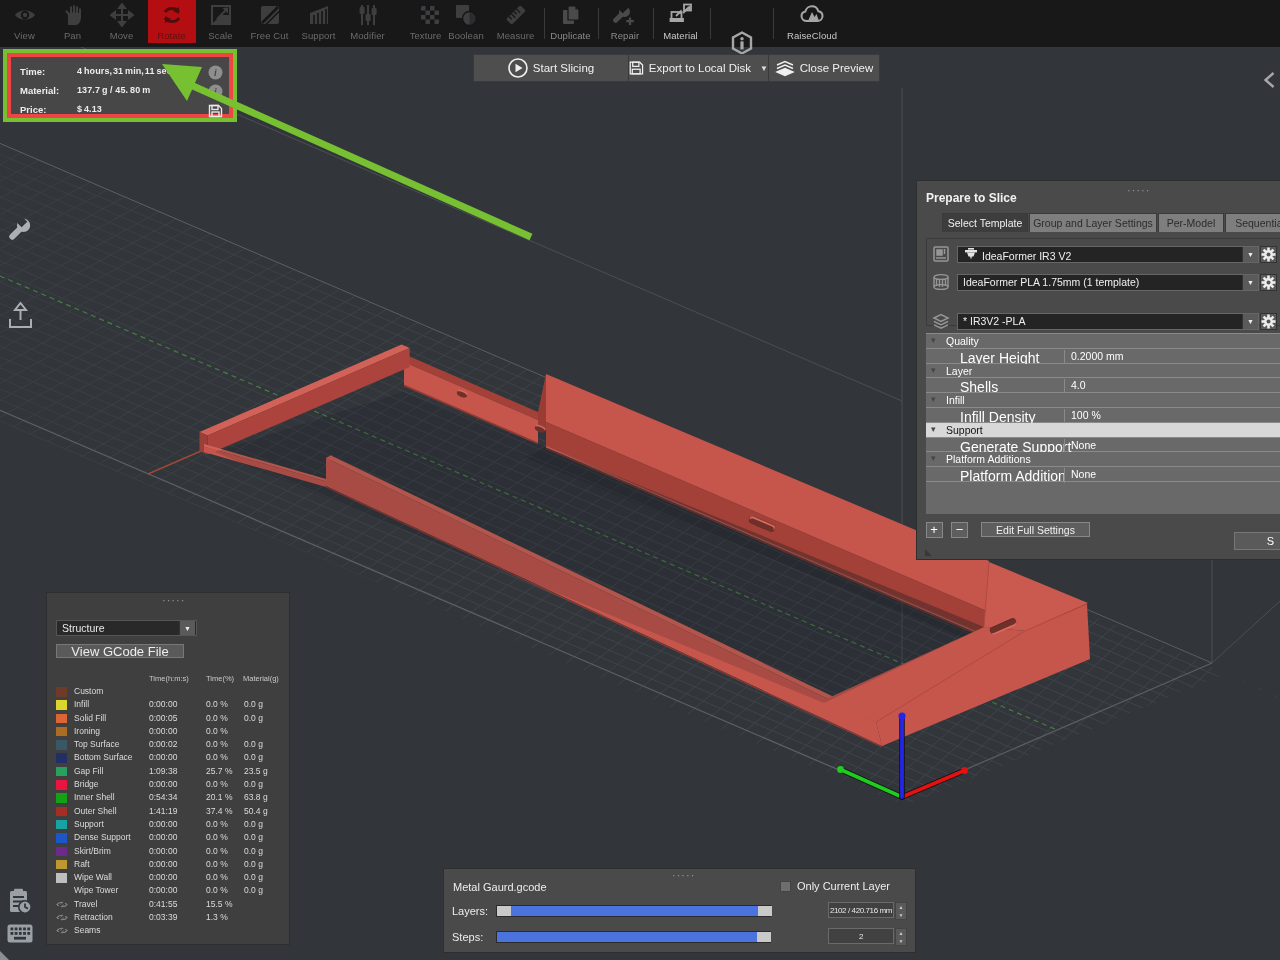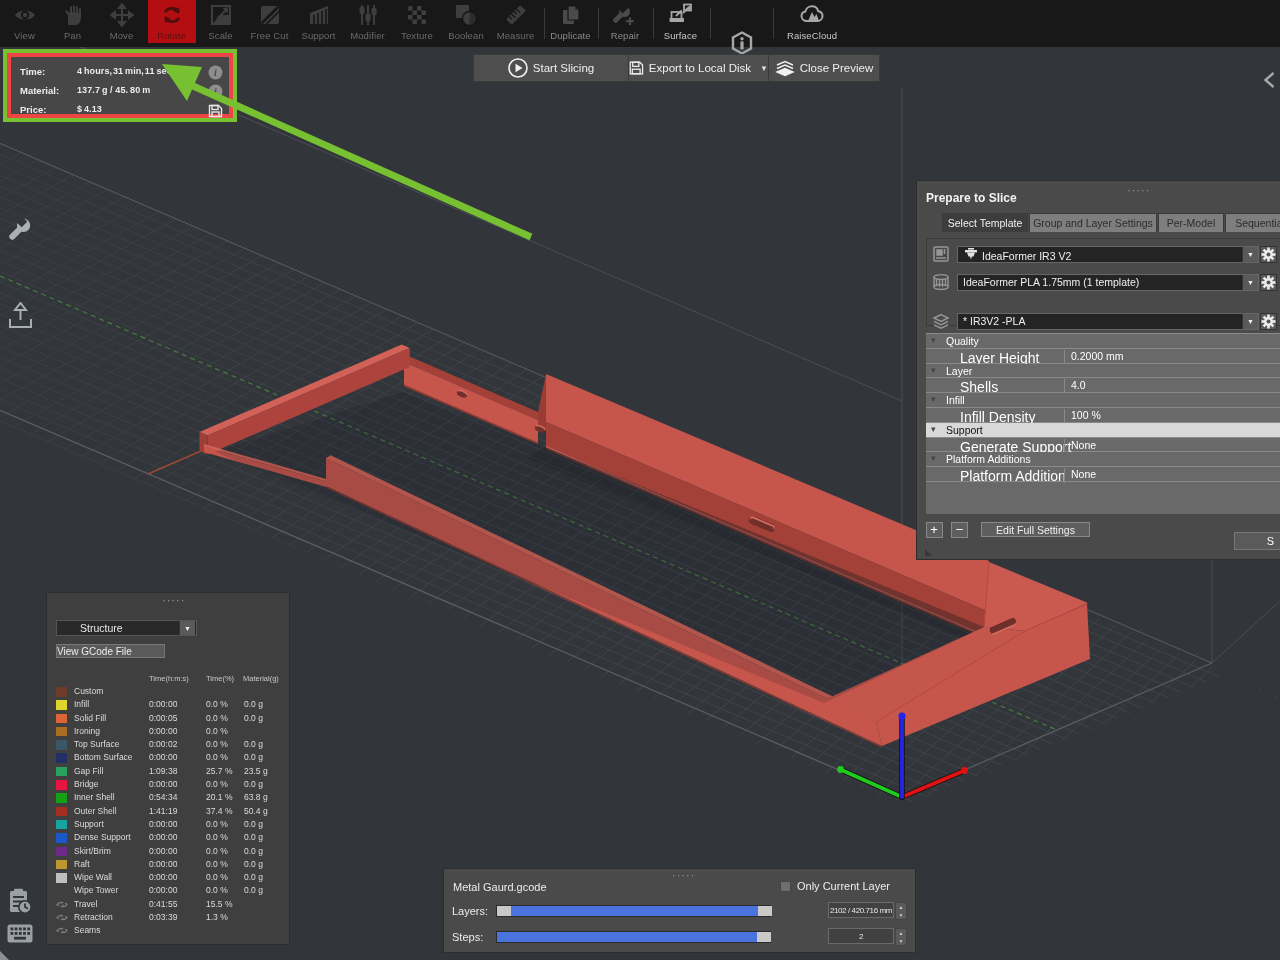--- a/index.html
+++ b/index.html
@@ -59,23 +59,23 @@
  color:#fff;font-size:13px;text-align:center;line-height:14px}
 #efs{position:absolute;left:64px;top:341px;width:109px;height:15px;background:#5e5e5e;border:1px solid #888;
  color:#f0f0f0;font-size:10.5px;text-align:center;line-height:14px}
 #slicebtn{position:absolute;left:317px;top:351px;width:47px;height:18px;background:#5a5a5a;border:1px solid #777;
  color:#fff;font-size:11px;text-align:right;line-height:17px;padding-right:6px}
 #rgrip{position:absolute;left:8px;bottom:3px;width:0;height:0;border-bottom:7px solid #383838;border-right:7px solid transparent}
 
 #lpanel{position:absolute;left:46px;top:592px;width:244px;height:353px;background:#3f3f3f;
  border:1px solid #2e2e2e;z-index:20}
 #structdd{position:absolute;left:9px;top:27px;width:141px;height:16px;background:#292929;border:1px solid #555;
- color:#e8e8e8;font-size:10.5px;line-height:14px;padding-left:23px}
-#vgf{position:absolute;left:9px;top:51px;width:109px;height:14px;background:#5a5a5a;border:1px solid #777;
- color:#ededed;font-size:10px;line-height:13px}
+ color:#e8e8e8;font-size:10.5px;line-height:14px;padding-left:5px}
+#vgf{position:absolute;left:9px;top:51px;width:128px;height:14px;background:#5a5a5a;border:1px solid #777;
+ color:#ededed;font-size:13px;text-align:center;line-height:13px}
 #lhdr{position:absolute;left:0;top:81px;width:244px;height:10px}
 #lhdr span{position:absolute;font-size:7.5px;color:#c9c9c9}
 #lrows{position:absolute;left:0;top:93px;width:244px}
 .lrow{position:relative;height:13.3px}
 .lsw{position:absolute;left:9px;top:1px;width:11px;height:9.5px;display:block;line-height:0}
 .lname{position:absolute;left:27px;top:0;font-size:8.5px;color:#dcdcdc}
 .lt{position:absolute;left:102px;top:0;font-size:8.5px;color:#dcdcdc}
 .lp{position:absolute;left:159px;top:0;font-size:8.5px;color:#dcdcdc}
 .lg{position:absolute;left:197px;top:0;font-size:8.5px;color:#dcdcdc}
 
@@ -391,21 +391,21 @@
               <line x1="18" y1="2" x2="18" y2="22"></line>
             </g>
             <g fill="currentColor">
               <rect x="3.6" y="4" width="5" height="7" rx="1"></rect>
               <rect x="9.6" y="11" width="5" height="7" rx="1"></rect>
               <rect x="15.6" y="5" width="5" height="7" rx="1"></rect>
             </g>
           </svg></div>
         <div class="tbl" style="color:#6b6b6b">Modifier</div>
       </div>
-      <div class="tbi " style="left:392.5px;width:49px;">
+      <div class="tbi " style="left:392.5px;width:49px;text-align:right;">
         <div class="tbic" style="color:#3e3e3e"><svg width="24" height="24" viewBox="0 0 24 24" style="">
             <rect x="3" y="3" width="18" height="18" rx="1.5" fill="currentColor"></rect>
             <g fill="#16161a">
               <rect x="7.5" y="3" width="4.5" height="4.5"></rect>
               <rect x="16.5" y="3" width="4.5" height="4.5"></rect>
               <rect x="3" y="7.5" width="4.5" height="4.5"></rect>
               <rect x="12" y="7.5" width="4.5" height="4.5"></rect>
               <rect x="7.5" y="12" width="4.5" height="4.5"></rect>
               <rect x="16.5" y="12" width="4.5" height="4.5"></rect>
               <rect x="3" y="16.5" width="4.5" height="4.5"></rect>
@@ -461,21 +461,21 @@
             <g fill="none" stroke="currentColor" stroke-width="1.8">
               <rect x="2.5" y="9" width="10" height="7"></rect>
               <path d="M1.5 16 L14 16 L14 18 L1.5 18 Z" fill="currentColor"></path>
               <line x1="7" y1="13" x2="12" y2="8"></line>
               <line x1="14" y1="10" x2="20" y2="4"></line>
             </g>
             <path d="M12.5 6.5 L13 11 L8.5 10.5 Z" fill="currentColor"></path>
             <rect x="15" y="1.5" width="7" height="6" fill="none" stroke="currentColor" stroke-width="1.8"></rect>
             <path d="M21 2.5 L21.5 7 L17 6.5 Z" fill="currentColor"></path>
           </svg></div>
-        <div class="tbl" style="color:#c9c9c9">Surface</div>
+        <div class="tbl" style="color:#c9c9c9">Material</div>
       </div>
       <div class="tbi " style="left:713px;width:58px;margin-top:28px;">
         <div class="tbic" style="color:#a6a6a6"><svg width="24" height="24" viewBox="0 0 24 24" style="">
             <path d="M12 1.5 L21 6.5 L21 17.5 L12 22.5 L3 17.5 L3 6.5 Z" fill="none" stroke="currentColor" stroke-width="2.4"></path>
             <circle cx="12" cy="7.8" r="1.7" fill="currentColor"></circle>
             <rect x="10.4" y="10.4" width="3.2" height="8" fill="currentColor"></rect>
           </svg></div>
         <div class="tbl" style="color:#c9c9c9">Library</div>
       </div>
       <div class="tbi " style="left:776px;width:72px;">

